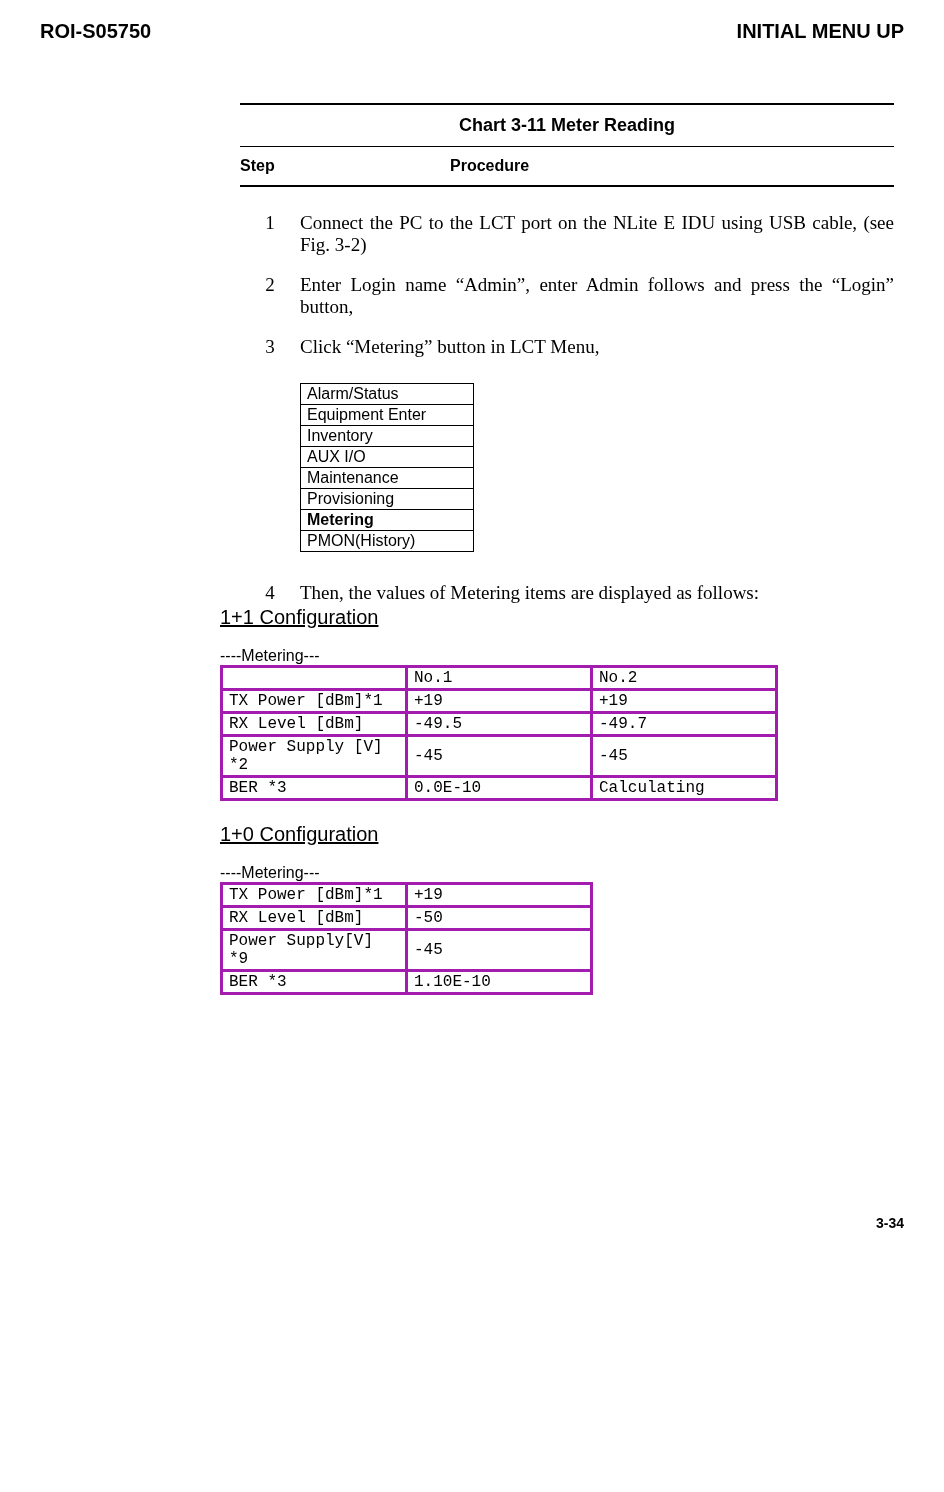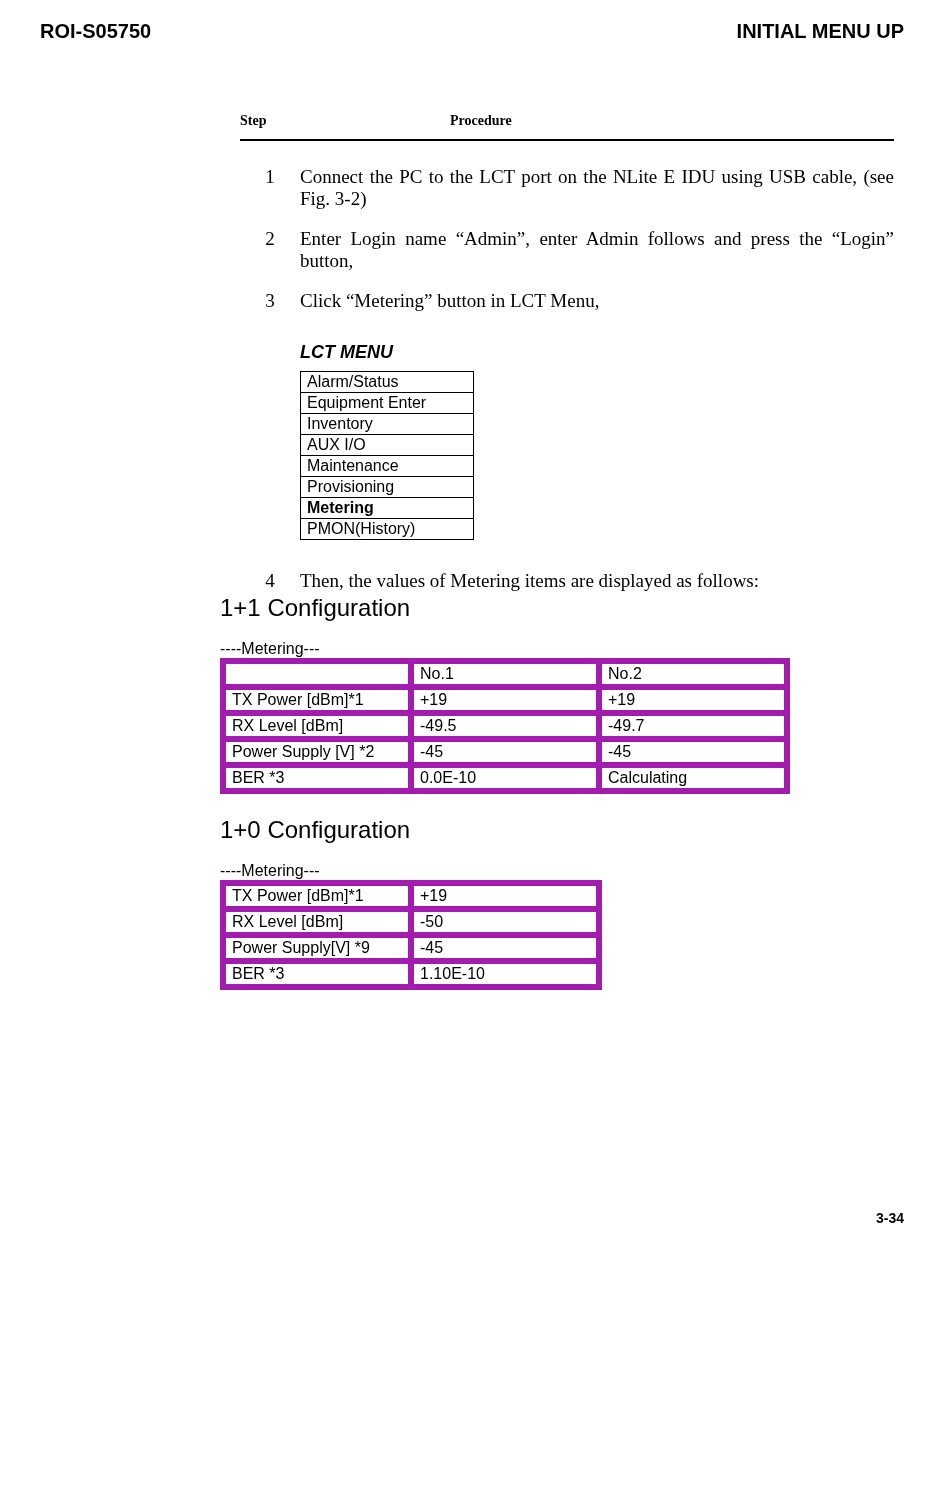--- a/index.html
+++ b/index.html
@@ -31,23 +31,23 @@
     font-weight: bold;
     font-size: 18px;
     text-align: center;
     border-top: 2px solid #000;
     border-bottom: 1px solid #000;
     padding: 10px 0;
     margin-bottom: 0;
   }
   .step-proc {
     display: flex;
-    font-family: Liberation Serif, serif;
-    font-weight: bold;
-    font-size: 14px;
+    font-family: Liberation Sans, sans-serif;
+    font-weight: bold;
+    font-size: 16px;
     padding: 10px 0 10px 0;
     border-bottom: 2px solid #000;
     margin-bottom: 25px;
   }
   .step-proc .step-label { width: 210px; }
   .step-proc .proc-label { }
   .steps {
     margin: 0 0 25px 0;
   }
   .step-row {
@@ -82,39 +82,41 @@
     padding-left: 7px;
   }
   .lct-table td {
     border: 1px solid #000;
     padding: 1px 6px;
     width: 160px;
   }
   .lct-table td.bold { font-weight: bold; }
   .config-heading {
     font-family: Arial, Helvetica, sans-serif;
-    font-size: 24px;
+    font-size: 20px;
+    text-decoration: underline;
     margin-top: 2px;
     margin-bottom: 18px;
   }
   .config-heading.first { margin-top: 0; }
   .metering-label {
     font-family: Arial, Helvetica, sans-serif;
     font-size: 16px;
     margin-bottom: 0;
   }
   .meter-table {
     border-collapse: collapse;
     font-family: Arial, Helvetica, sans-serif;
     font-size: 16px;
     margin-bottom: 22px;
   }
   .meter-table td {
-    border: 6px solid #a21caf;
+    border: 3px solid #a21caf;
     padding: 1px 6px;
+    font-family: Liberation Mono, monospace;
   }
   .meter-table.cols3 td { width: 170px; }
   .meter-table.cols2 td { width: 170px; }
   .step4-row {
     display: flex;
     font-size: 19px;
     margin-bottom: 2px;
   }
   .step4-row .step-num { width: 60px; text-align: center; flex-shrink:0;}
   .step4-row .step-text { flex:1; }
@@ -134,41 +136,41 @@
 </head>
 <body>
 
 <div class="page">
   <div class="header">
     <span>ROI-S05750</span>
     <span>INITIAL MENU UP</span>
   </div>
 
   <div class="content">
+    <div class="chart-title">Chart 3-11 Meter Reading</div>
     <div class="step-proc">
       <span class="step-label">Step</span>
       <span class="proc-label">Procedure</span>
     </div>
 
     <div class="steps">
       <div class="step-row">
         <div class="step-num">1</div>
         <div class="step-text">Connect the PC to the LCT port on the NLite E IDU using USB cable, (see Fig. 3-2)</div>
       </div>
       <div class="step-row">
         <div class="step-num">2</div>
         <div class="step-text">Enter Login name “Admin”, enter Admin follows and press the “Login” button,</div>
       </div>
       <div class="step-row">
         <div class="step-num">3</div>
         <div class="step-text">Click “Metering” button in LCT Menu,</div>
       </div>
     </div>
 
-    <div class="lct-heading">LCT MENU</div>
     <table class="lct-table">
       <tbody>
           <tr>
             <td>Alarm/Status</td>
           </tr>
       <tr>
             <td>Equipment Enter</td>
           </tr>
       <tr>
             <td>Inventory</td>

